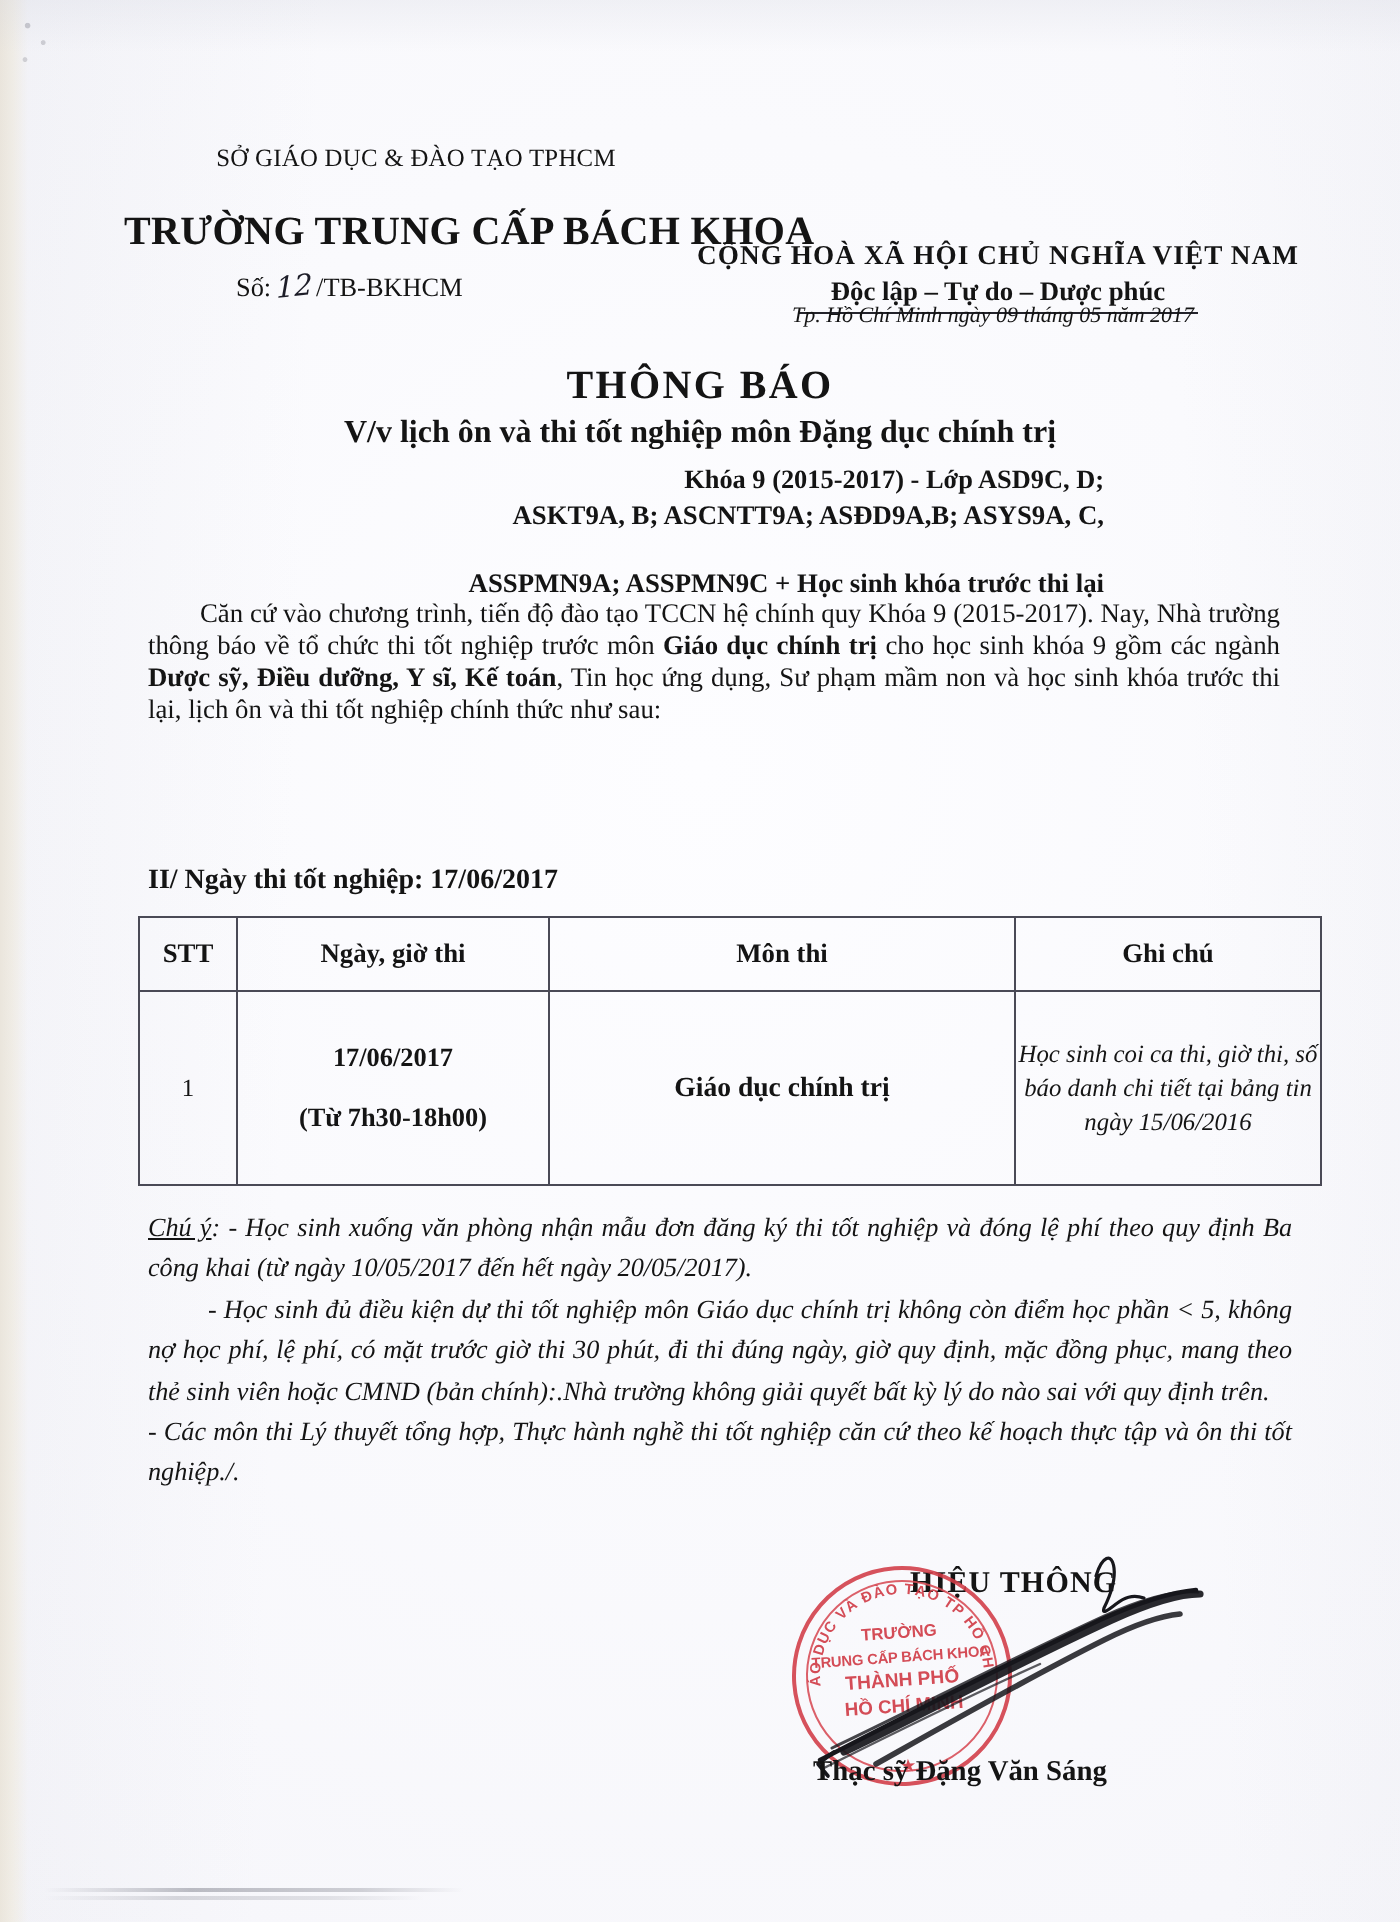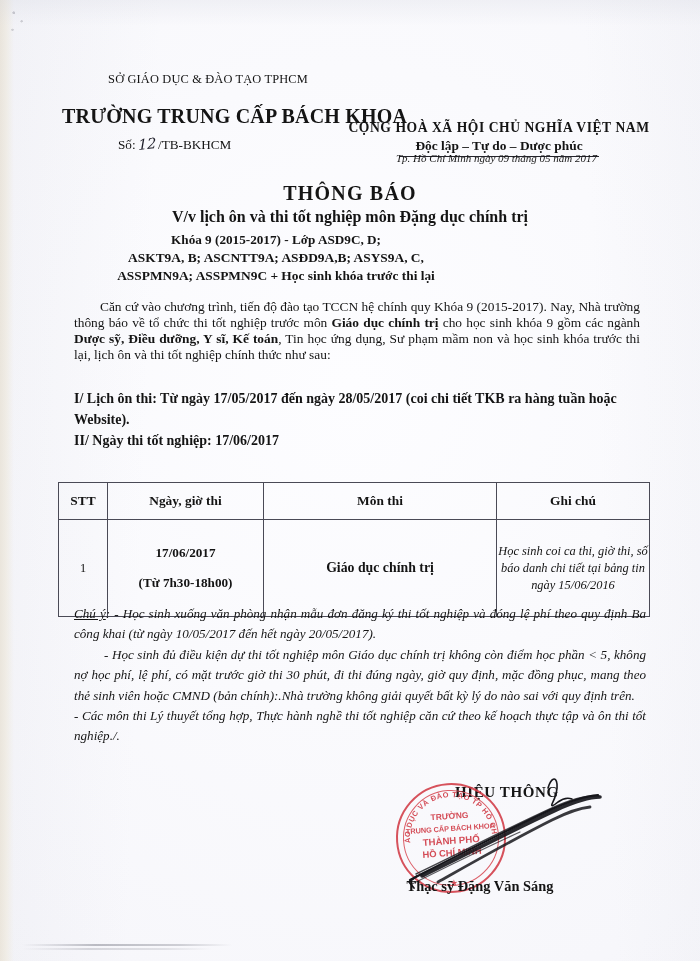--- a/index.html
+++ b/index.html
@@ -143,26 +143,26 @@
   .title-sub {
     position: absolute;
     top: 208px; left: 0; width: 700px;
     text-align: center;
     font-size: 16px;
     font-weight: bold;
   }
   .title-l3, .title-l4, .title-l5 {
     position: absolute;
     left: 0; width: 552px;
-    text-align: center;
+    text-align: right;
     font-weight: bold;
   }
   .title-l3 { top: 232px; font-size: 13.2px; }
   .title-l4 { top: 250px; font-size: 13.4px; }
-  .title-l5 { top: 268px; font-size: 13.4px; }
+  .title-l5 { top: 284px; font-size: 13.4px; }
 
   
   .body-block {
     position: absolute;
     top: 299px;
     left: 74px;
     width: 566px;
     font-size: 13.4px;
     line-height: 16px;
     text-align: justify;
@@ -178,25 +178,24 @@
     font-weight: bold;
     line-height: 21px;
   }
   .sec-1 { top: 388px; }
   .sec-2 { top: 430px; }
 
   
   .tbl {
     position: absolute;
     top: 458px;
-    left: 58px;
+    left: 69px;
     width: 587px;
     border-collapse: collapse;
     table-layout: fixed;
-    margin-top: 24px;
   }
   .tbl td, .tbl th {
     border: 1.1px solid #4a4a56;
     padding: 0;
     vertical-align: middle;
     text-align: center;
   }
   .tbl th {
     height: 36px;
     font-size: 13.4px;
@@ -342,21 +341,20 @@
   <div class="title-main">THÔNG BÁO</div>
   <div class="title-sub">V/v lịch ôn và thi tốt nghiệp môn Đặng dục chính trị</div>
   <div class="title-l3">Khóa 9 (2015-2017) - Lớp ASD9C, D;</div>
   <div class="title-l4">ASKT9A, B; ASCNTT9A; ASĐD9A,B; ASYS9A, C,</div>
   <div class="title-l5">ASSPMN9A; ASSPMN9C + Học sinh khóa trước thi lại</div>
 
   <div class="body-block">
     <p id="intro-paragraph"><span>Căn cứ vào chương trình, tiến độ đào tạo TCCN hệ chính quy Khóa 9 (2015-2017). Nay, Nhà trường thông báo về tổ chức thi tốt nghiệp trước môn </span><b>Giáo dục chính trị</b><span> cho học sinh khóa 9 gồm các ngành </span><b>Dược sỹ, Điều dưỡng, Y sĩ, Kế toán</b><span>, Tin học ứng dụng, Sư phạm mầm non và học sinh khóa trước thi lại, lịch ôn và thi tốt nghiệp chính thức như sau:</span></p>
   </div>
 
-  <div class="sec sec-1">I/ Lịch ôn thi: Từ ngày 17/05/2017 đến ngày 28/05/2017 (coi chi tiết TKB ra hàng tuần hoặc Website).</div>
   <div class="sec sec-2">II/ Ngày thi tốt nghiệp: 17/06/2017</div>
 
   <table class="tbl">
     <thead>
       <tr>
         <th class="c-stt">STT</th>
         <th class="c-date">Ngày, giờ thi</th>
         <th class="c-subj">Môn thi</th>
         <th class="c-note">Ghi chú</th>
       </tr>

